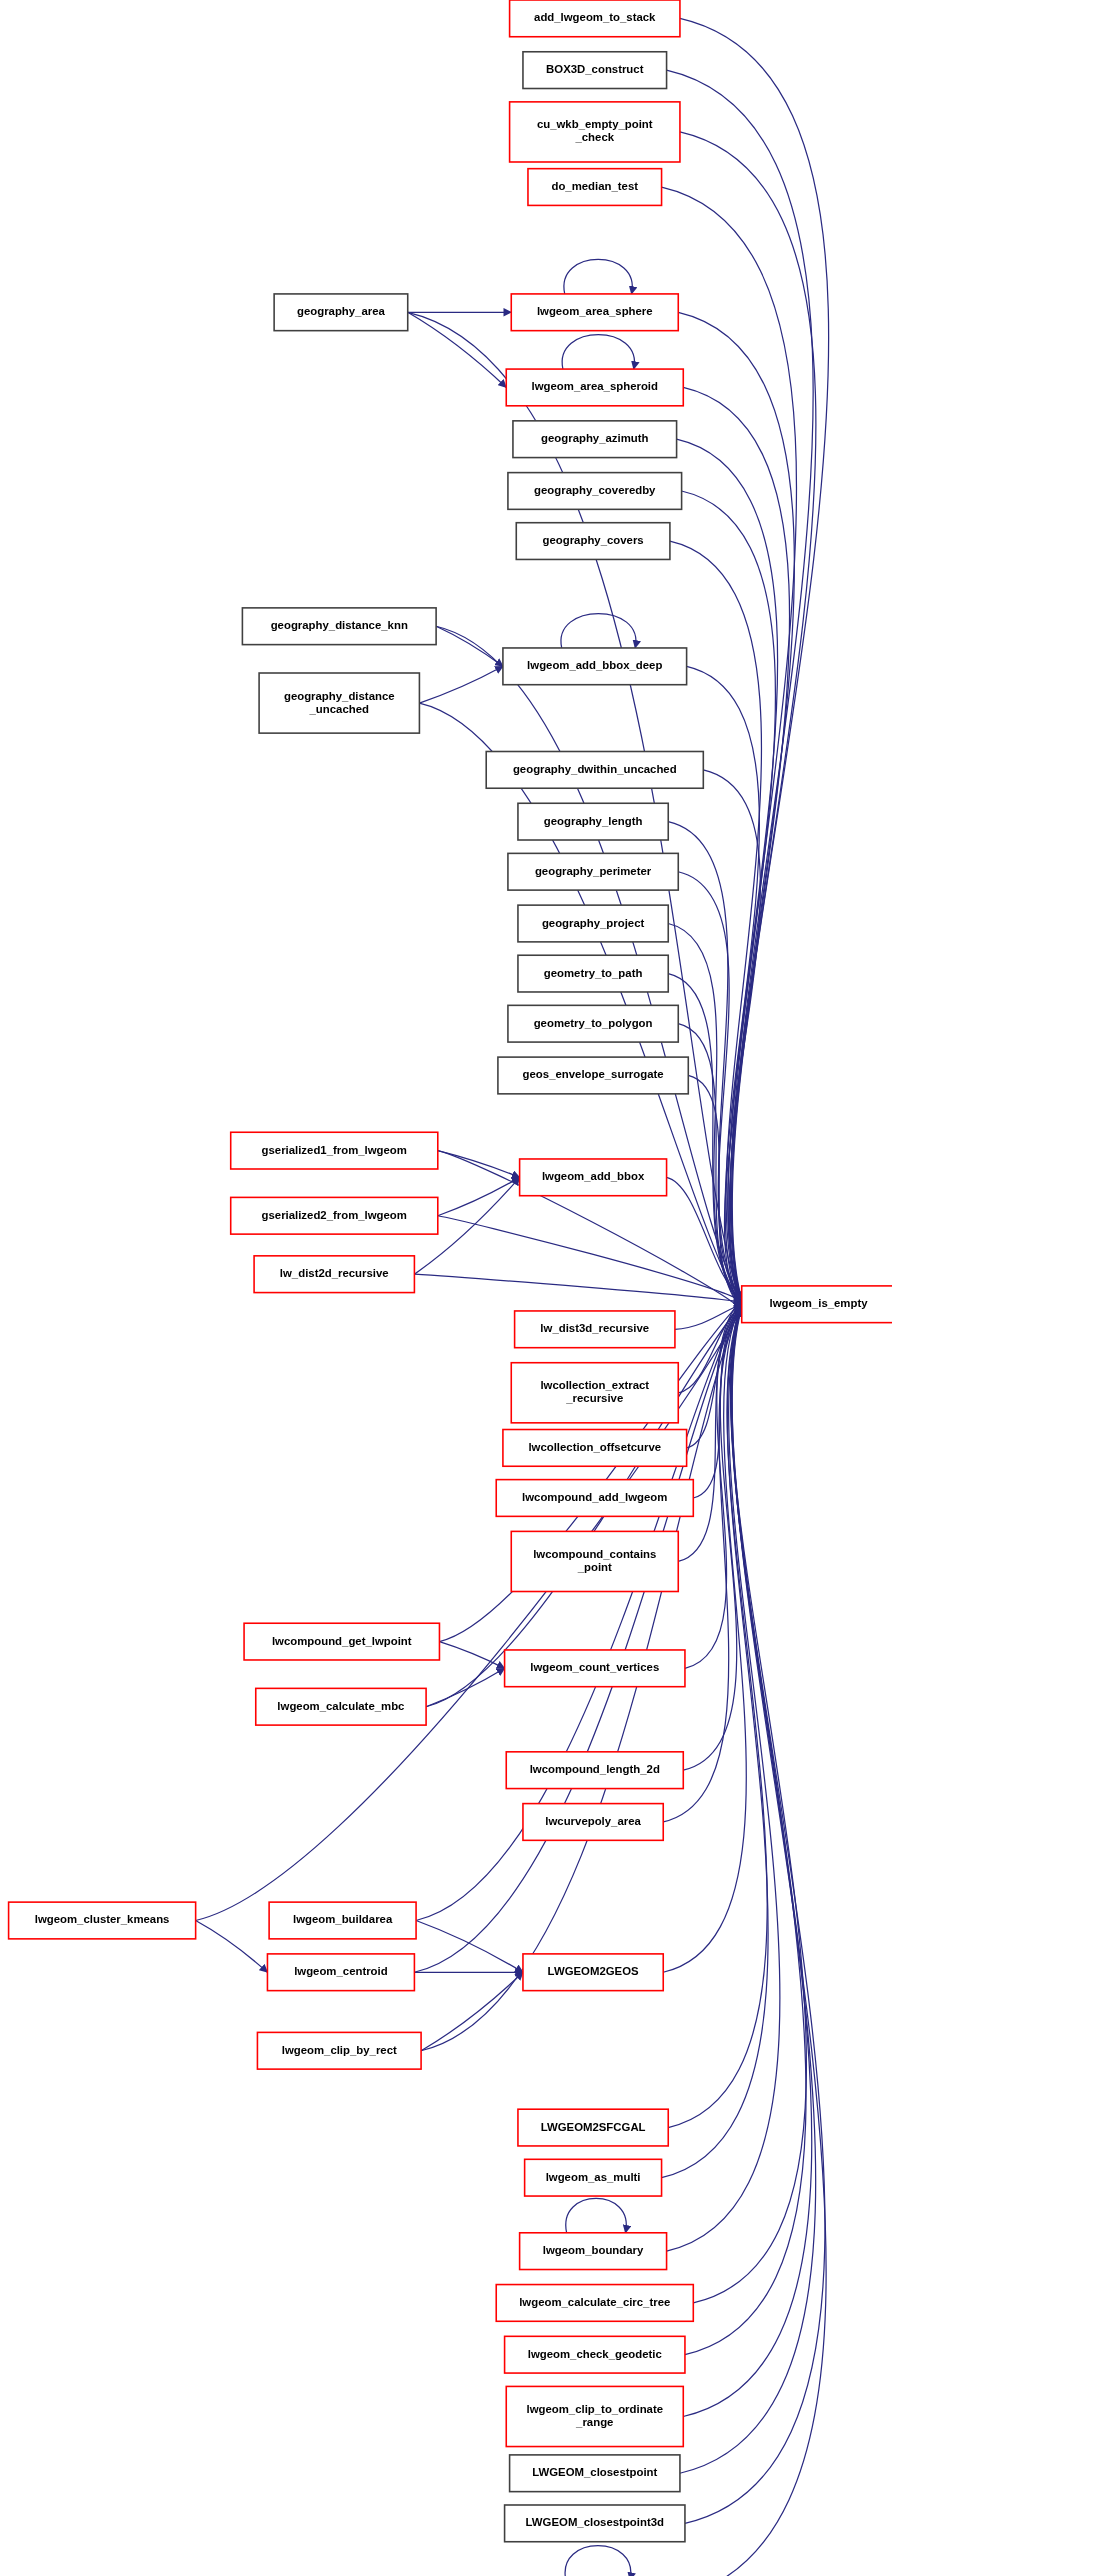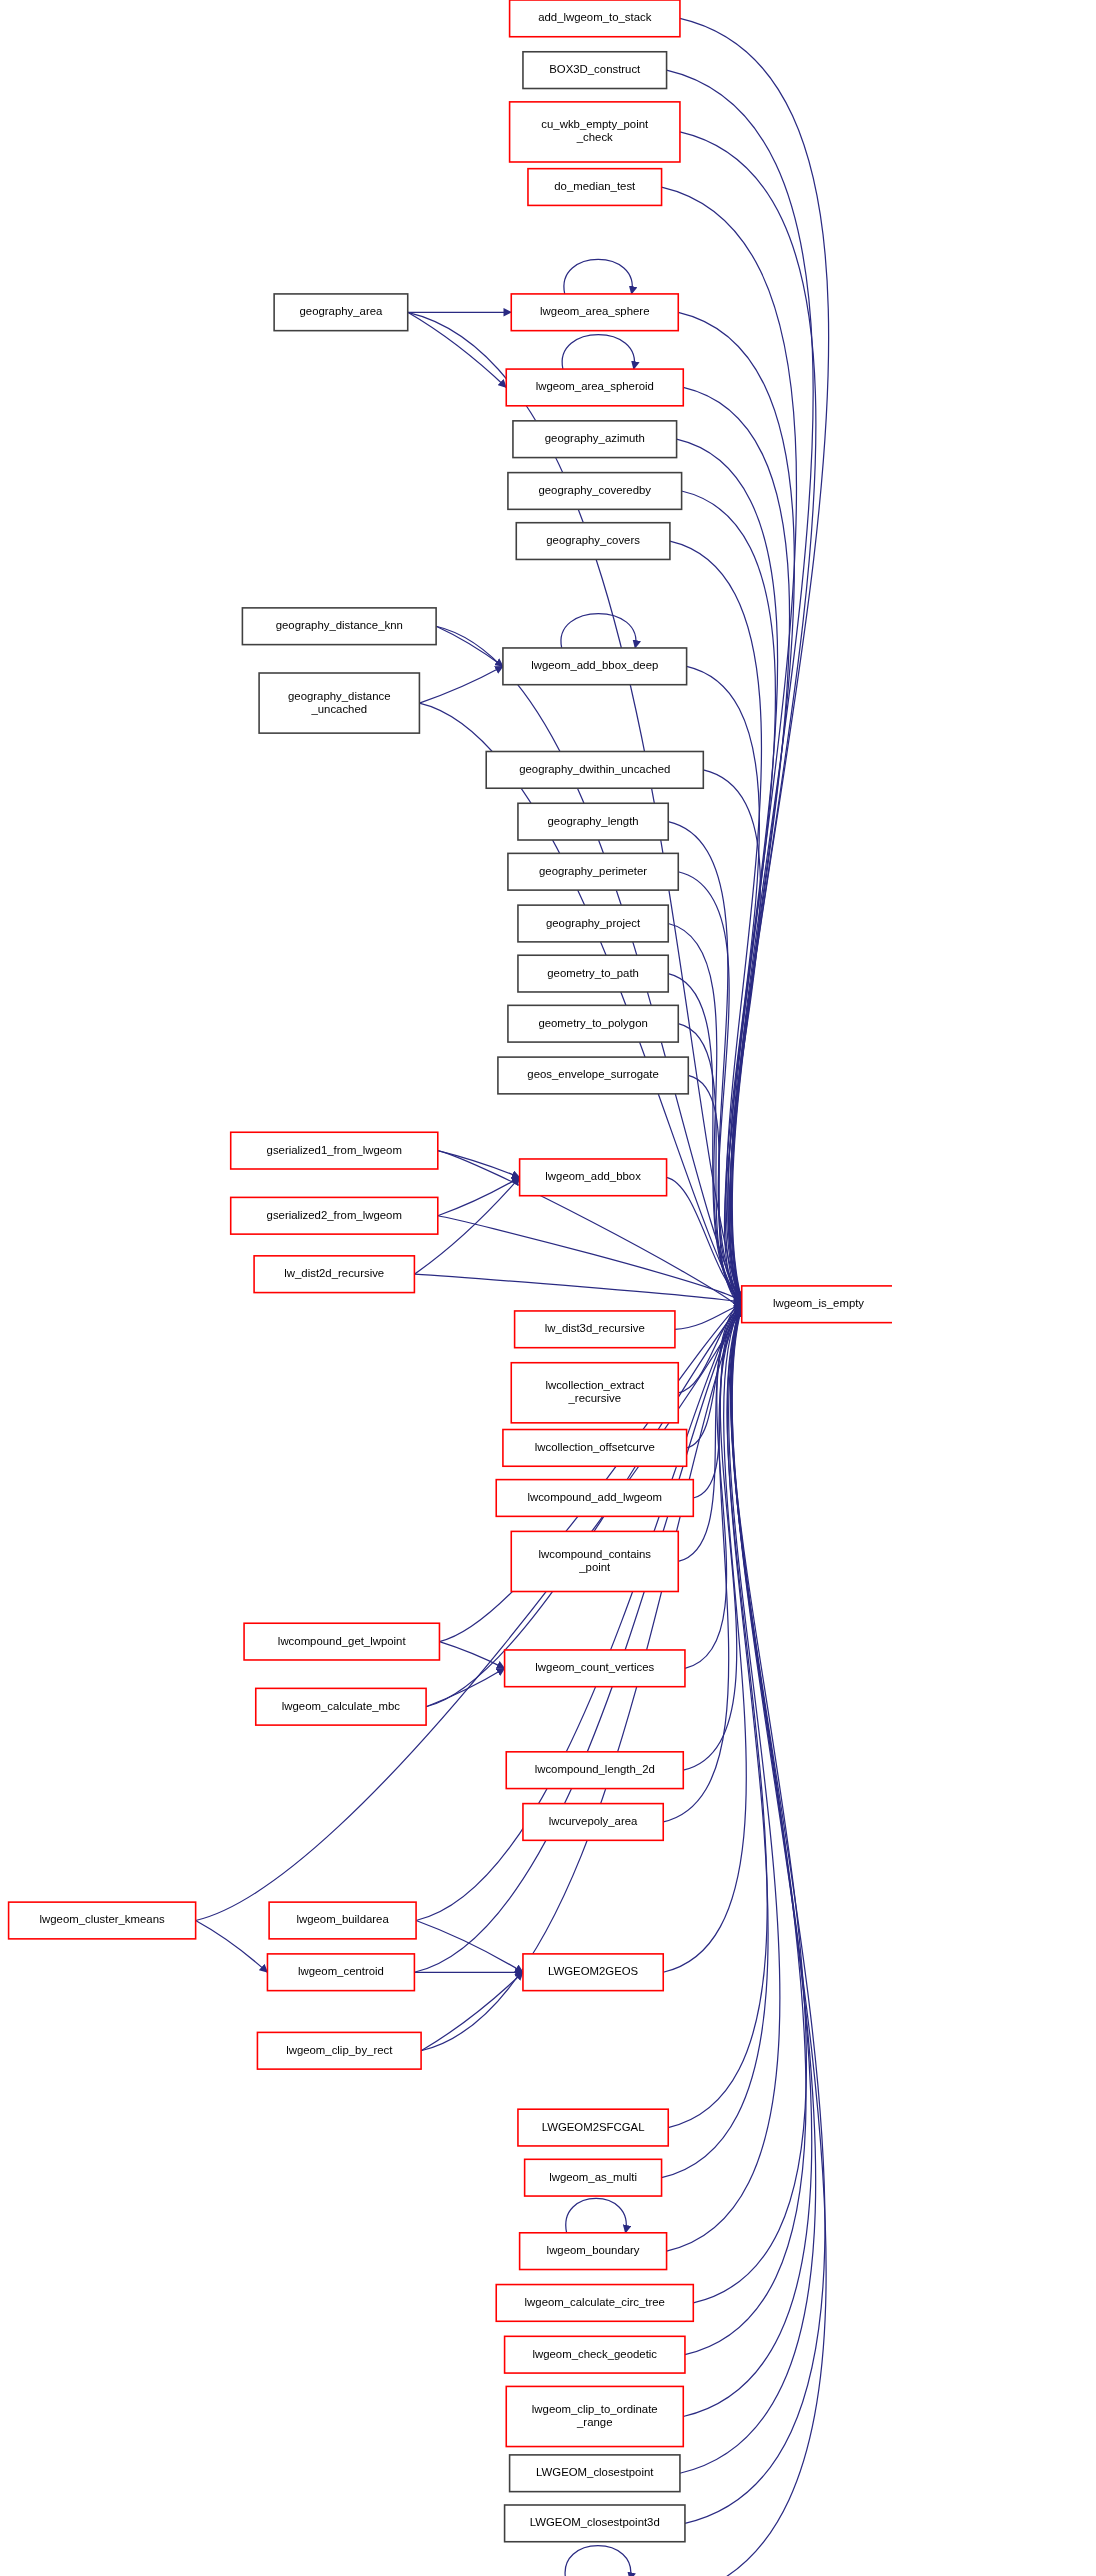--- a/index.html
+++ b/index.html
@@ -1,17 +1,17 @@
 <!DOCTYPE html>
 <html><head>
 <meta charset="utf-8">
 <style>
   html,body{margin:0;padding:0;background:#ffffff;}
   body{font-family:"Liberation Sans", sans-serif;}
-  #canvas-wrap{position:relative;width:892px;height:2576px;overflow:hidden;background:#fff;}
+  #canvas-wrap{position:relative;width:892px;height:2576px;overflow:hidden;background:#fff;font-weight:bold;}
   svg#graph{position:absolute;top:0;left:0;width:1097px;height:2576px;display:block;}
   .node-rect{fill:#ffffff;}
   .node-red{stroke:#ff0000;stroke-width:1.6;}
   .node-black{stroke:#404040;stroke-width:1.6;}
   .node-target{fill:#bfbfbf;stroke:#404040;stroke-width:1.6;}
   .node-label{font-family:"Liberation Sans", sans-serif;font-size:11.5px;fill:#000000;text-anchor:middle;dominant-baseline:middle;}
   .edge{fill:none;stroke:#2a2a82;stroke-width:1.25;}
   .arrowfill{fill:#2a2a82;}
 </style>
 </head>

